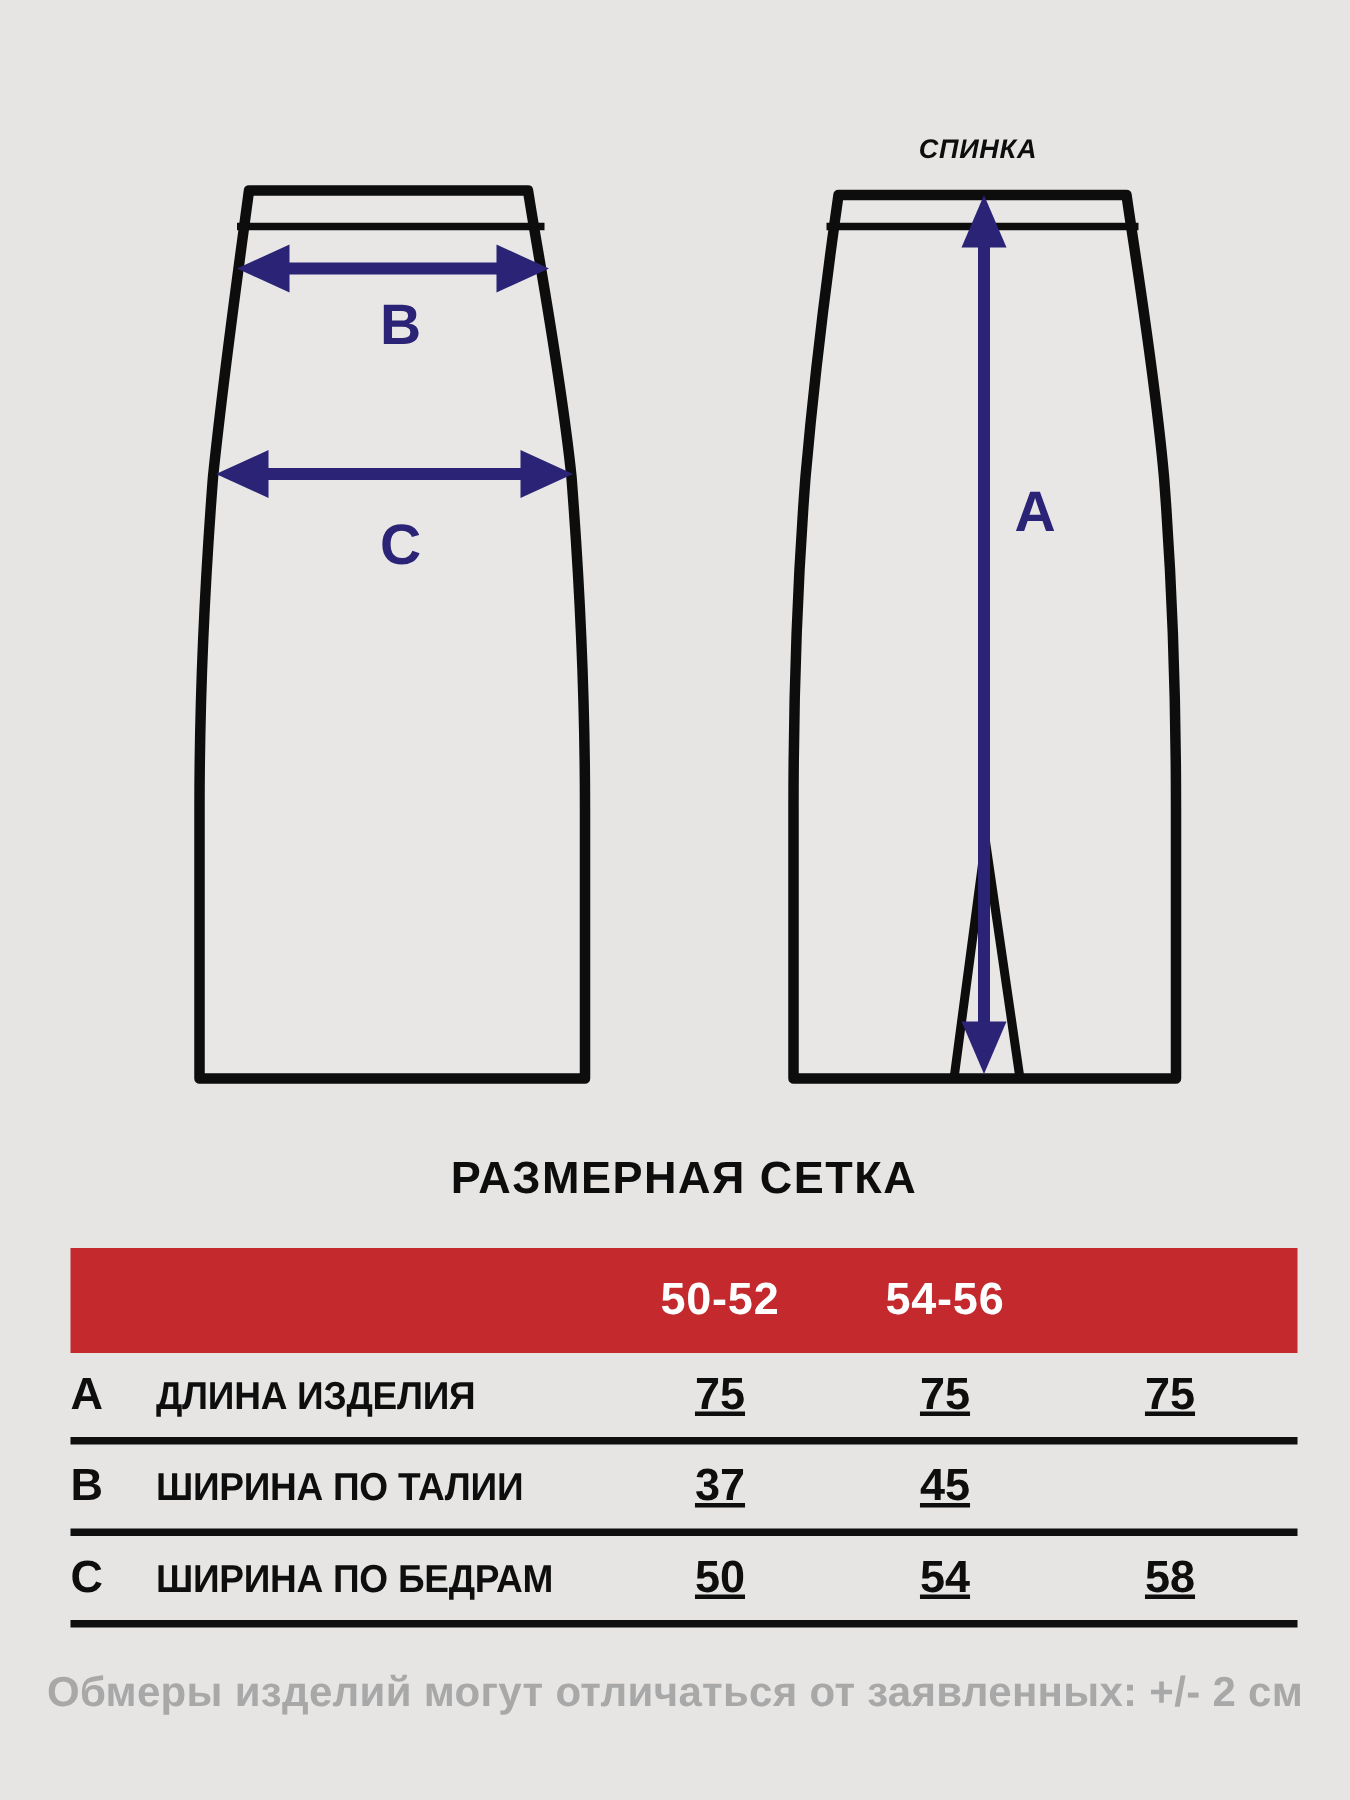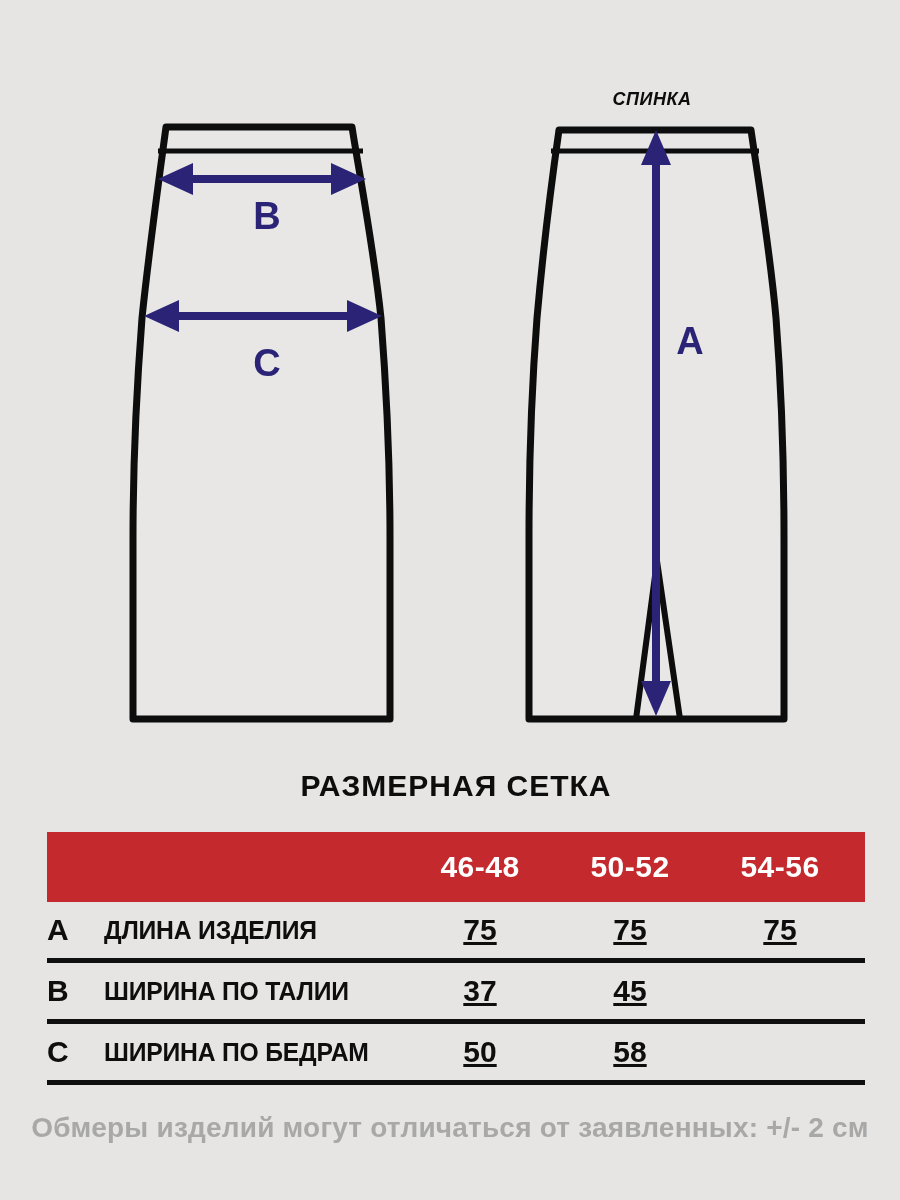--- a/index.html
+++ b/index.html
@@ -82,21 +82,20 @@
       <polygon points="656,716 641,681 671,681" fill="#2a2376"></polygon>
     </g>
     <text class="svg-letter" x="690" y="354" text-anchor="middle">A</text>
   </g>
 </svg>
 
 <div class="table-title">РАЗМЕРНАЯ СЕТКА</div>
 
 <div class="size-header">
   <div class="col-spacer"></div>
-  <div class="col-size">46-48</div>
   <div class="col-size">50-52</div>
   <div class="col-size">54-56</div>
 </div>
 
 <div class="size-rows">
   <div class="size-row">
     <div class="cell-letter">A</div>
     <div class="cell-label">ДЛИНА ИЗДЕЛИЯ</div>
     <div class="cell-val">75</div>
     <div class="cell-val">75</div>
@@ -105,17 +104,18 @@
   <div class="size-row">
     <div class="cell-letter">B</div>
     <div class="cell-label">ШИРИНА ПО ТАЛИИ</div>
     <div class="cell-val">37</div>
     <div class="cell-val">45</div>
   </div>
   <div class="size-row">
     <div class="cell-letter">C</div>
     <div class="cell-label">ШИРИНА ПО БЕДРАМ</div>
     <div class="cell-val">50</div>
+    <div class="cell-val">54</div>
     <div class="cell-val">58</div>
   </div>
 </div>
 
 <div class="note">Обмеры изделий могут отличаться от заявленных: +/- 2 см</div>
 
 </body></html>

